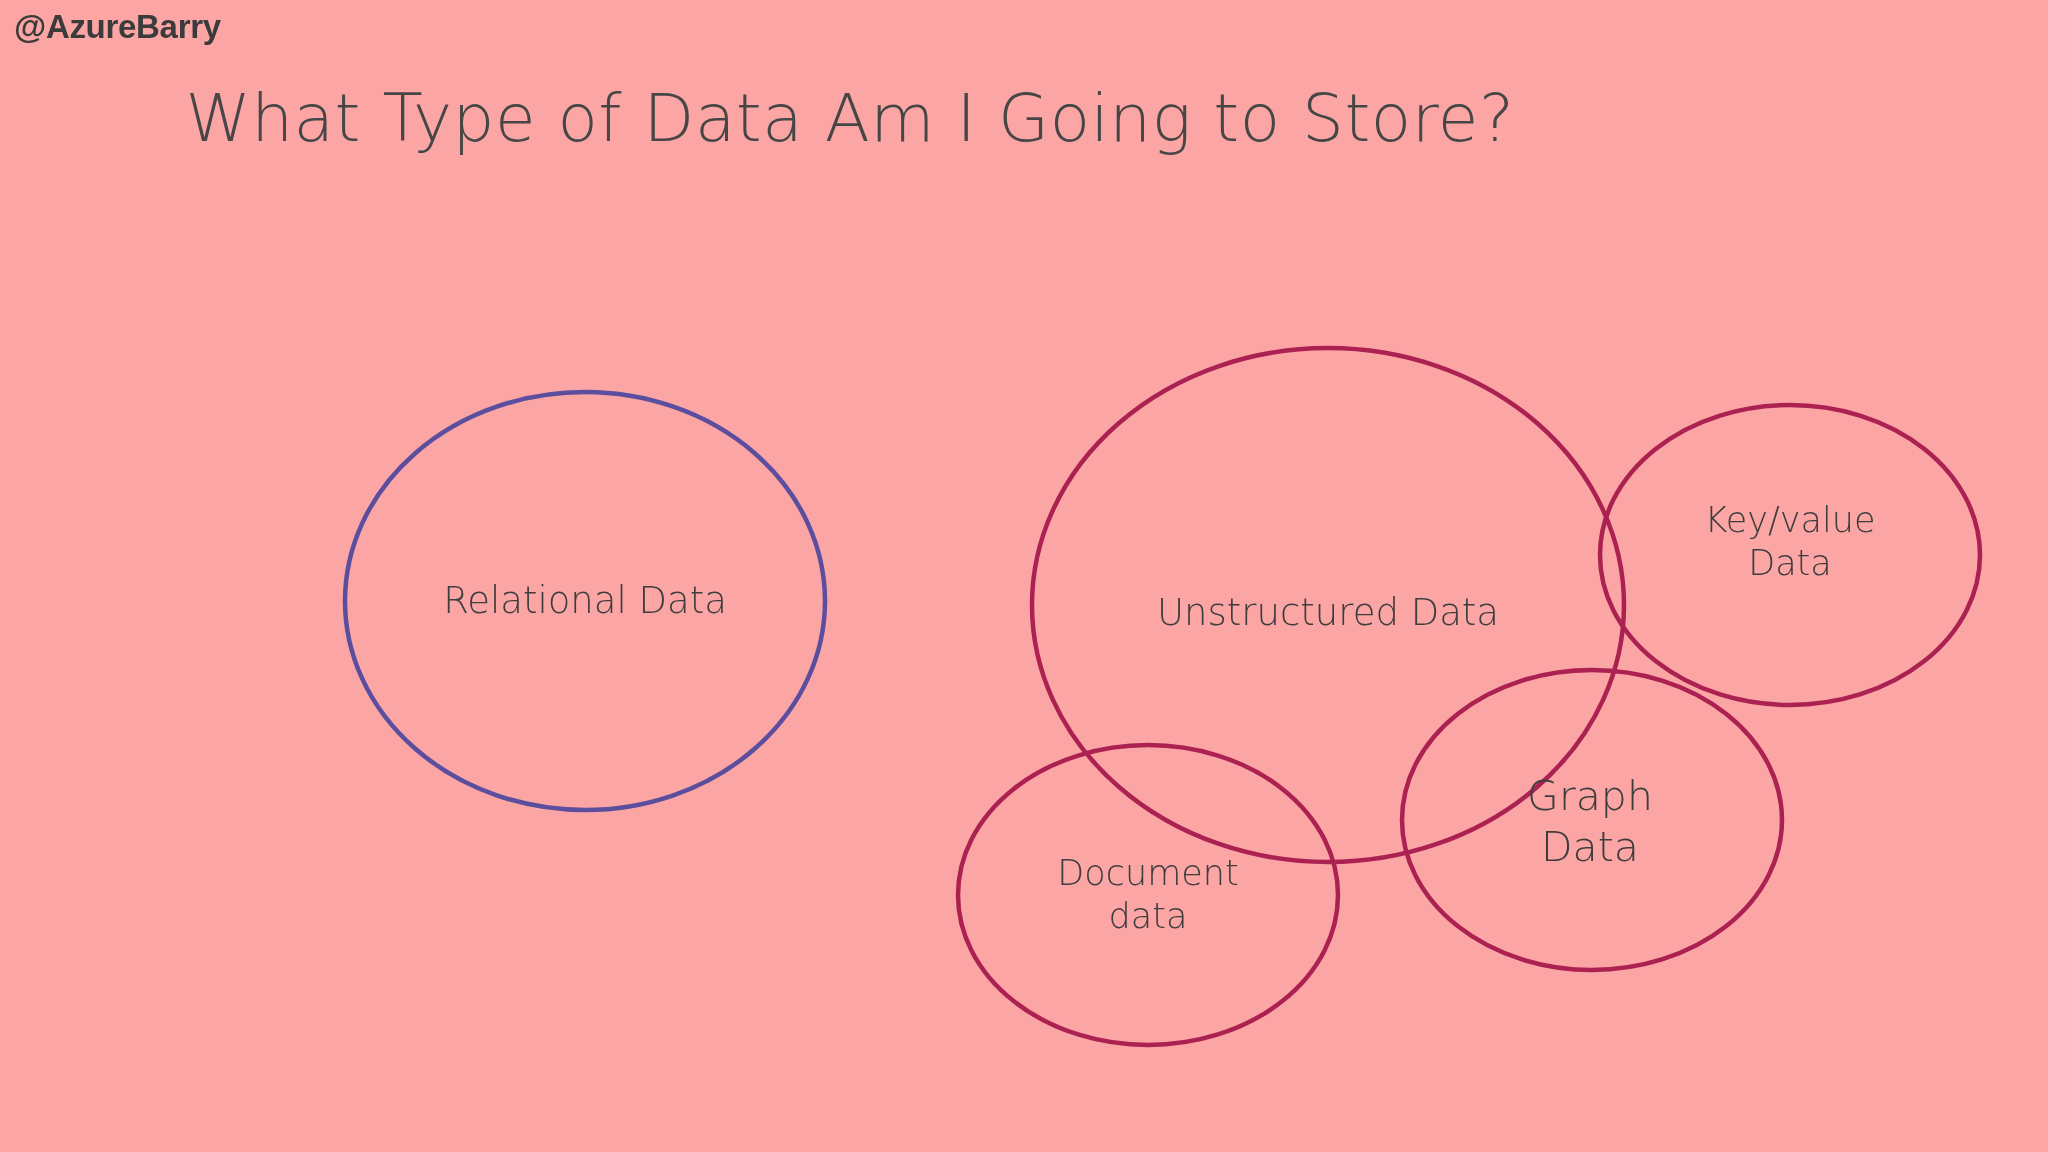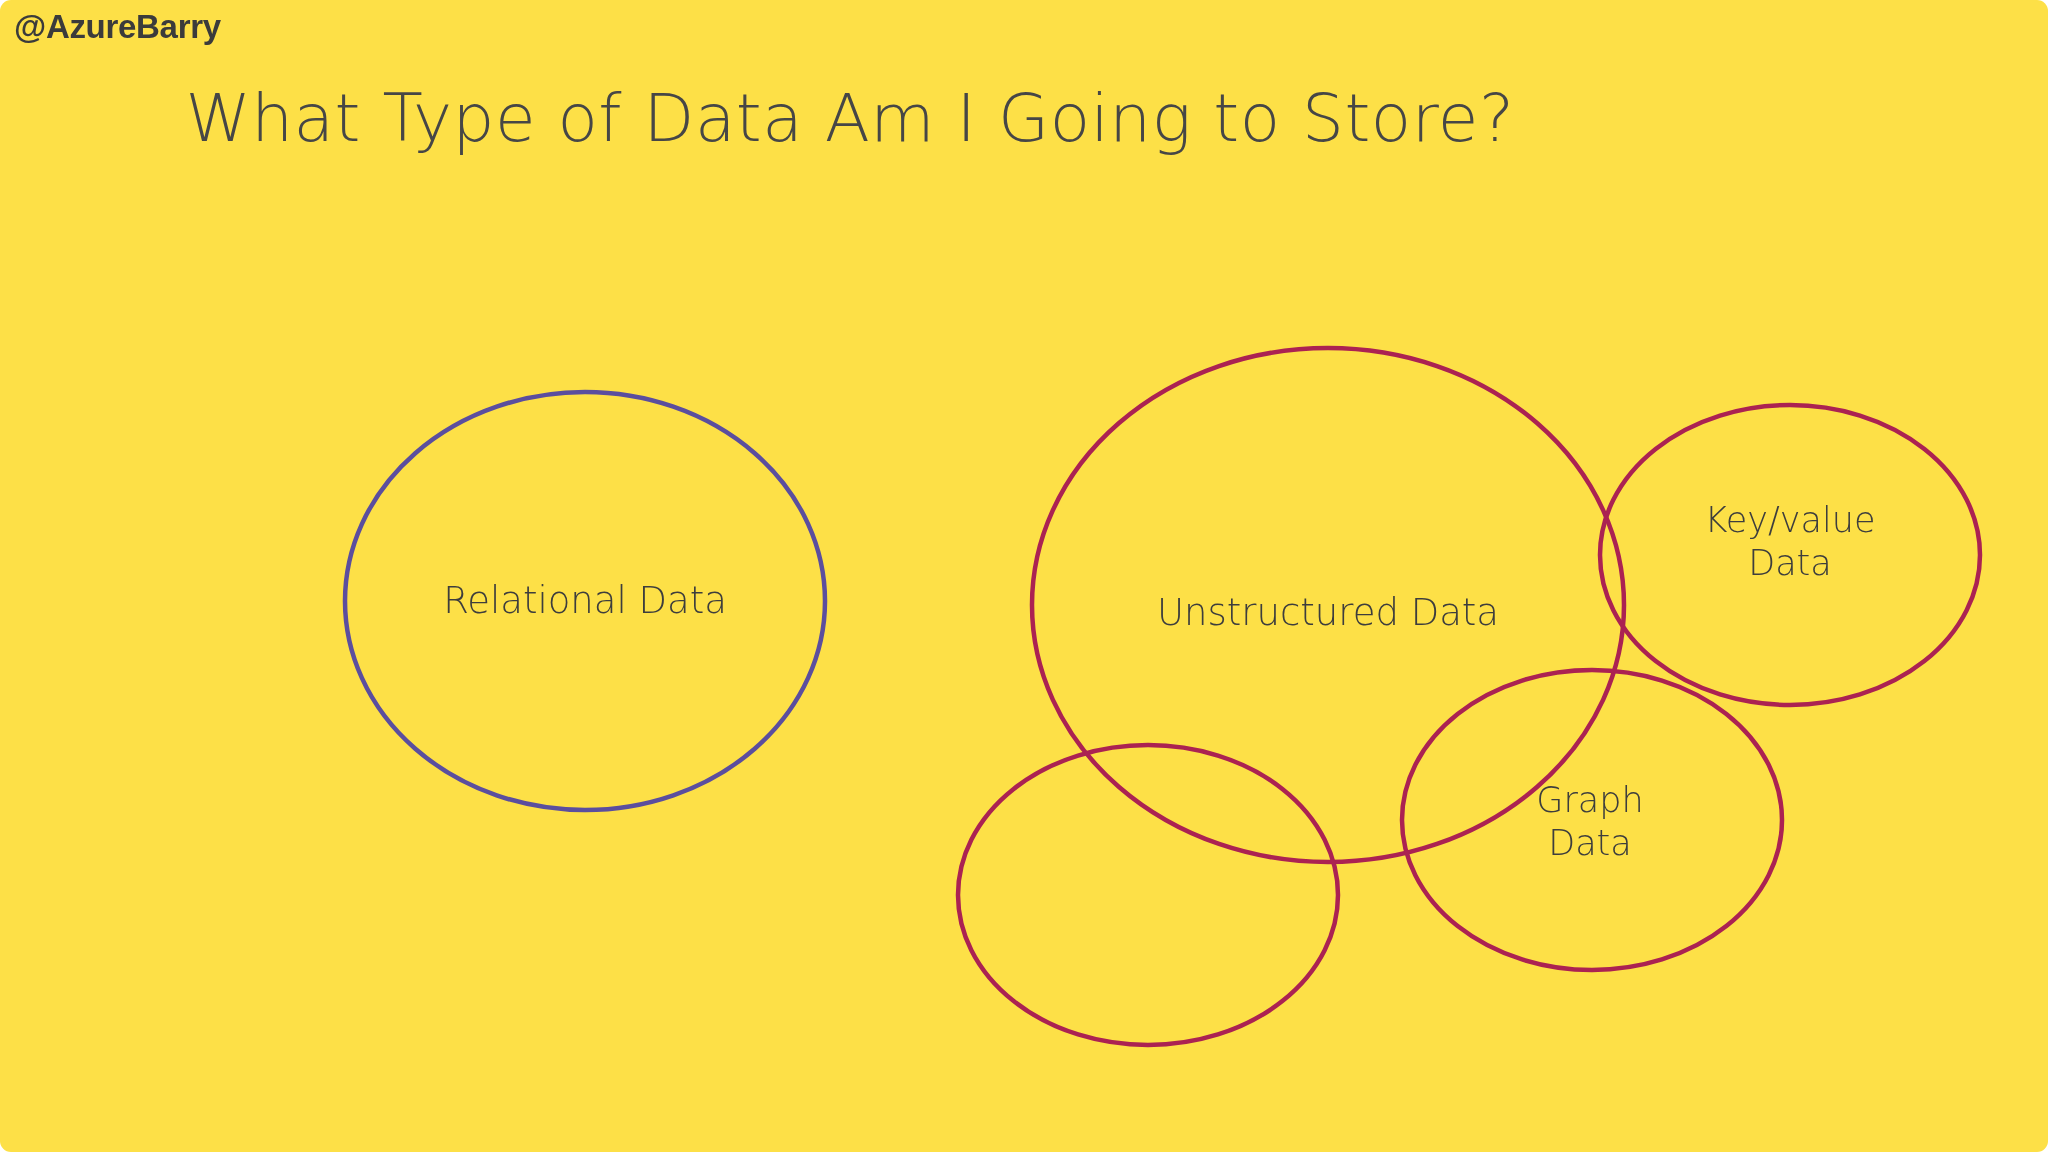--- a/index.html
+++ b/index.html
@@ -85,27 +85,27 @@
   #label-unstructured {
     left: 1328px; top: 613px;  font-size: 37px; text-align: center;
   }
   #label-keyvalue {
     left: 1790px; top: 542px;  font-size: 35px;
   }
   #label-document {
     left: 1148px; top: 895px;  font-size: 35px;
   }
   #label-graph {
-    left: 1590px; top: 822px;  font-size: 35px;
+    left: 1590px; top: 822px;  font-size: 41px;
   }
 </style>
 </head>
 <body style="background: rgb(255, 255, 255);">
 
-<div id="slide" style="background: #fde047; border-radius: 11px;">
+<div id="slide" style="background: #fca5a5;">
 
   <div id="handle" style="color: rgb(59, 59, 59);">@AzureBarry</div>
 
   <div id="title" style="color: rgb(70, 70, 70);">What Type of Data Am I Going to Store?</div>
 
   <div id="diagram">
     <svg viewBox="0 0 2048 1152" xmlns="http://www.w3.org/2000/svg">
 
       <ellipse class="node-ellipse" id="ellipse-relational" cx="585" cy="601" rx="240" ry="209" stroke="#5B4E9E" stroke-width="4.5"></ellipse>
 
@@ -119,17 +119,19 @@
     </svg>
   </div>
 
   <div class="node-label" id="label-relational" style="color: rgb(61, 61, 61);">Relational Data</div>
 
   <div class="node-label" id="label-unstructured" style="color: rgb(61, 61, 61);">Unstructured Data</div>
 
   <div class="node-label" id="label-keyvalue" style="color: rgb(61, 61, 61);">Key/value
 Data</div>
 
+  <div class="node-label" id="label-document" style="color: rgb(61, 61, 61);">Document
+data</div>
 
   <div class="node-label" id="label-graph" style="color: rgb(61, 61, 61);">Graph
 Data</div>
 
 </div>
 
 </body></html>

